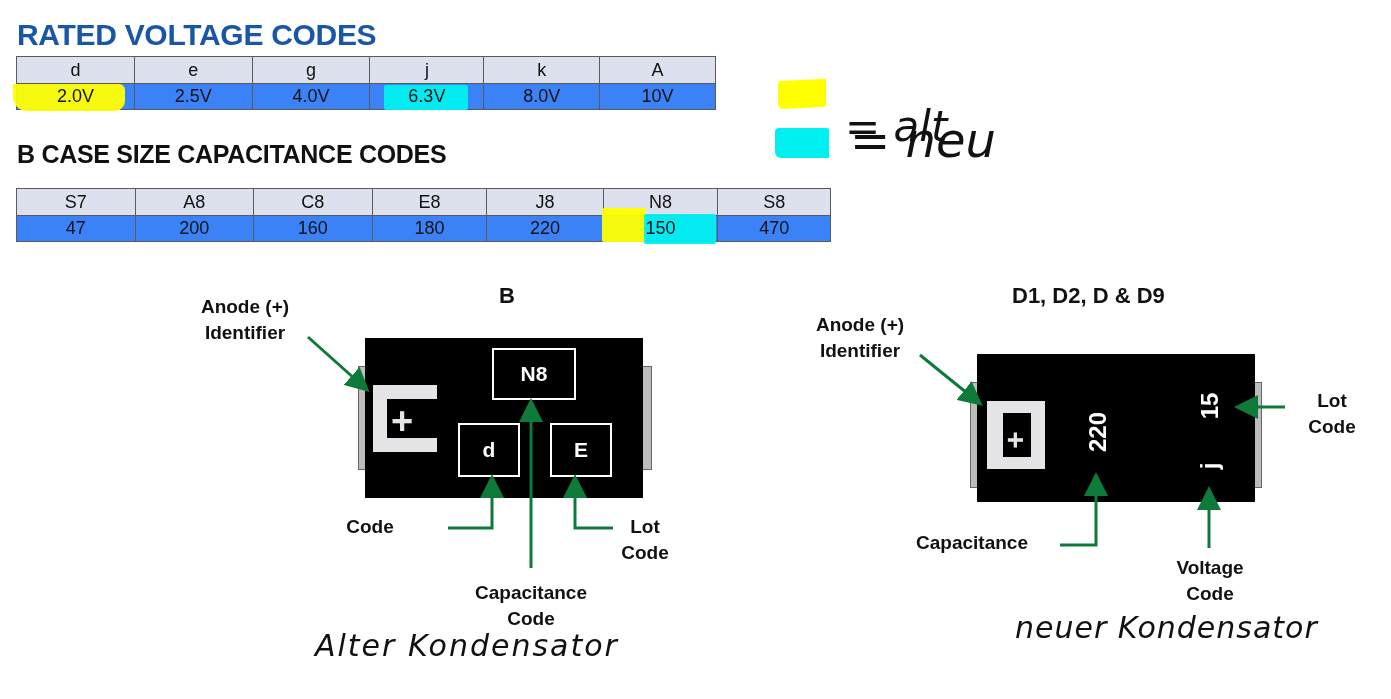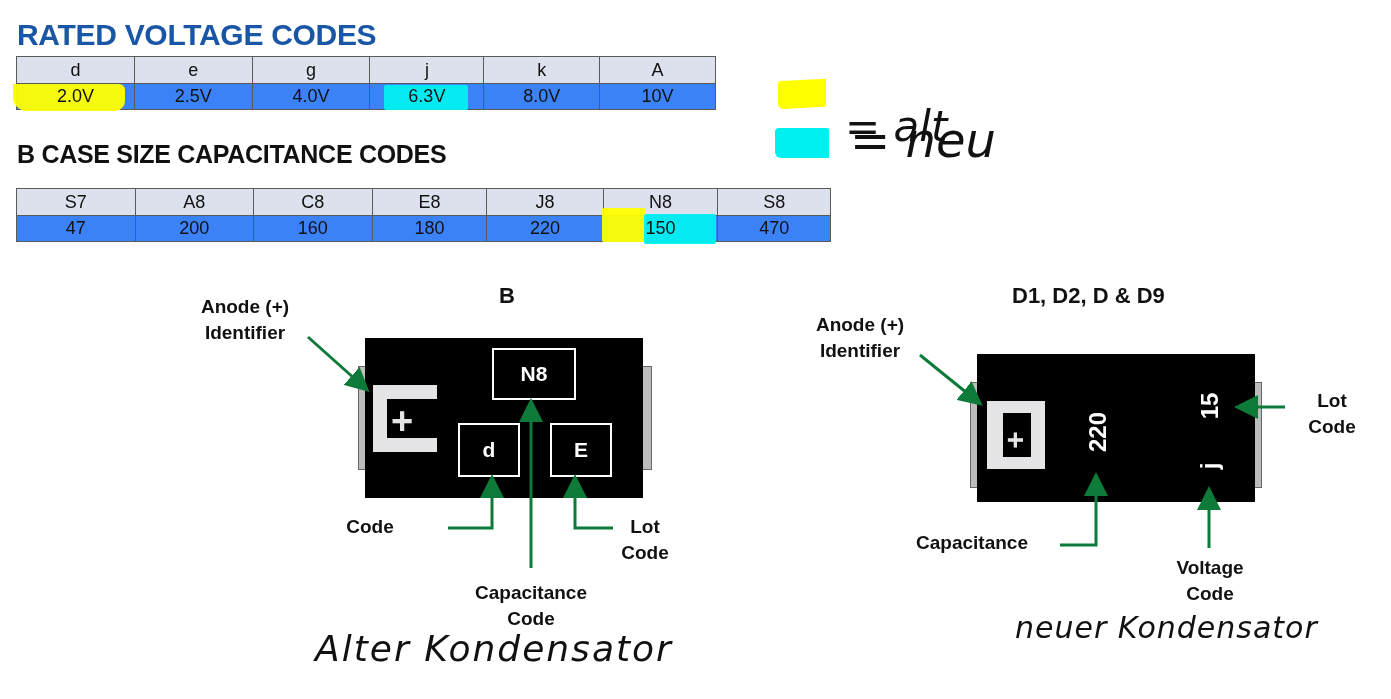--- a/index.html
+++ b/index.html
@@ -101,21 +101,21 @@
   <div>Code</div>
 </div>
 <div class="lbl" style="left:605px;top:514px;width:80px;">
   <div>Lot</div>
   <div>Code</div>
 </div>
 <div class="lbl" style="left:451px;top:580px;width:160px;">
   <div>Capacitance</div>
   <div>Code</div>
 </div>
-<div class="hand" style="left:315px;top:628px;font-size:36px;letter-spacing:2px;">Alter Kondensator</div>
+<div class="hand" style="left:315px;top:628px;font-size:30px;letter-spacing:2px;">Alter Kondensator</div>
 
 <div class="case-title" style="left:1012px;top:283px;">D1, D2, D &amp; D9</div>
 <div class="lbl" style="left:795px;top:312px;width:130px;">
   <div>Anode (+)</div>
   <div>Identifier</div>
 </div>
 <div class="abs" style="left:970px;top:382px;width:8px;height:104px;background:#bdbdbd;border:1px solid #666;"></div>
 <div class="abs" style="left:1252px;top:382px;width:8px;height:104px;background:#bdbdbd;border:1px solid #666;"></div>
 <div class="abs" style="left:977px;top:354px;width:278px;height:148px;background:#000;"></div>
 <div class="abs" style="left:987px;top:401px;width:16px;height:68px;background:#e4e4e6;"></div>

